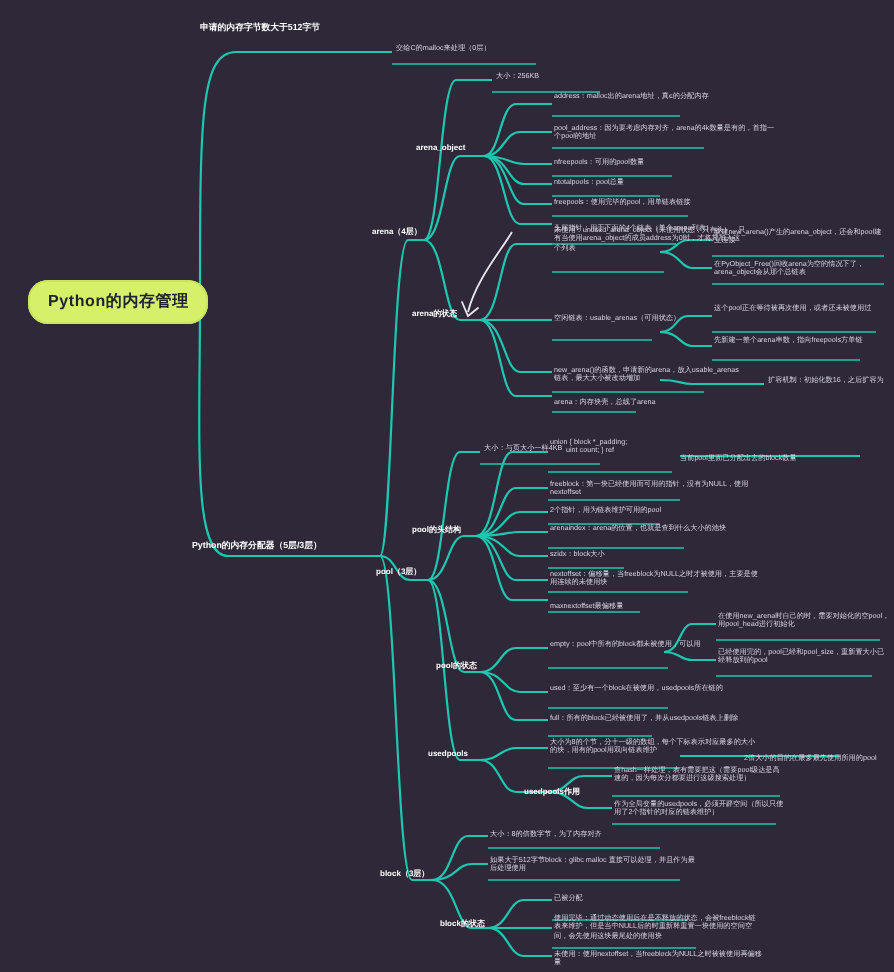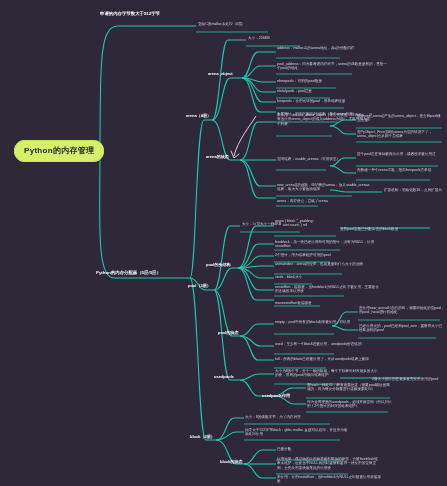--- a/index.html
+++ b/index.html
@@ -144,21 +144,21 @@
         <path d="M240,232 L300,232"></path>
       </g>
     </g>
 
     <g stroke="#e8e6ee" stroke-width="0.9" fill="none">
       <path d="M256,116 C250,126 238,140 234,156"></path>
       <path d="M231,151 L234,158 L239,154" stroke-linecap="round"></path>
     </g>
   </svg>
 
-  <div class="node root" style="left:14px;top:140px;">Python的内存管理</div>
+  <div class="node root" style="left:14px;top:140px;border-radius:10px;">Python的内存管理</div>
 
   <div class="node lab" style="left:100px;top:11px;">申请的内存字节数大于512字节</div>
   <div class="node leaf narrow" style="left:198px;top:22px;">交给C的malloc来处理（0层）</div>
 
   <div class="node lab" style="left:96px;top:270px;">Python的内存分配器（5层/3层）</div>
 
   <div class="node lab2" style="left:186px;top:113px;">arena（4层）</div>
   <div class="node leaf tiny" style="left:248px;top:36px;">大小：256KB</div>
 
   <div class="node lab2" style="left:208px;top:71px;">arena_object</div>

